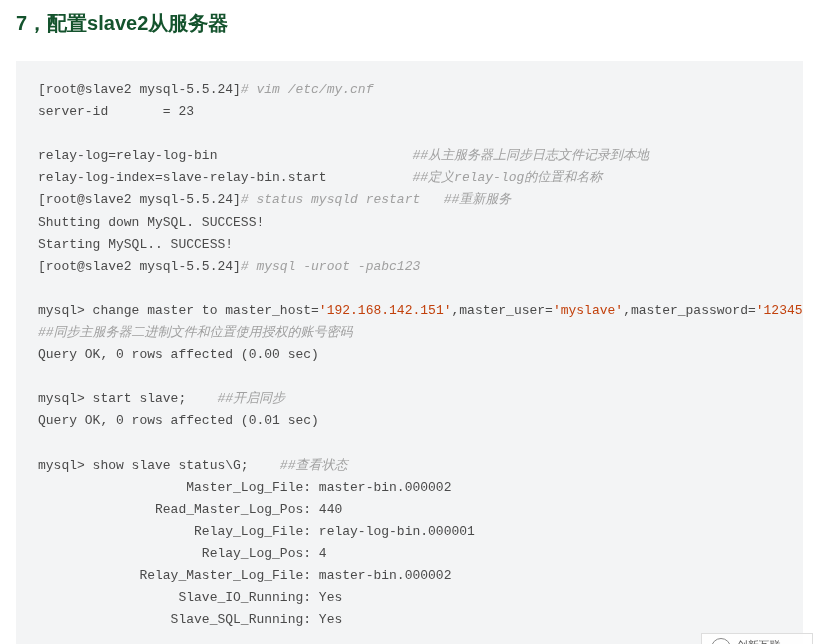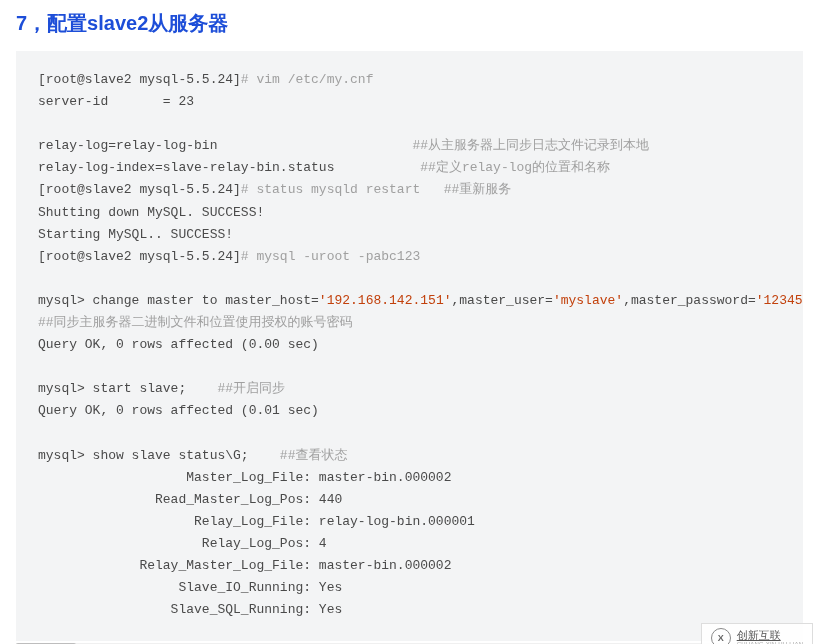--- a/index.html
+++ b/index.html
@@ -11,34 +11,34 @@
     color: #333;
     width: 819px;
   }
   .page {
     padding: 0 16px 0 16px;
     position: relative;
   }
   h2.section-title {
     font-size: 20px;
     font-weight: 700;
-    color: #1d4ed8;
-    margin: 10px 0 14px 0;
+    color: #14532d;
+    margin: 10px 0 24px 0;
   }
   .code-block {
     background: #f3f4f5;
     padding: 18px 22px 20px 22px;
     font-family: Consolas, "Courier New", monospace;
     font-size: 13px;
     line-height: 1.7;
     color: #4a4a4a;
     white-space: pre;
     overflow-x: auto;
   }
-  .cmt { color: #a0a0a0; }
+  .cmt { color: #a0a0a0; font-style: italic; }
   .str { color: #c2410c; }
   .scrollbar-track {
     height: 12px;
     background: #f0f0f0;
     position: relative;
     margin-top: 2px;
   }
   .scrollbar-thumb {
     position: absolute;
     left: 0;
@@ -78,21 +78,21 @@
 </head>
 <body>
 
 <div class="page">
   <h2 class="section-title">7，配置slave2从服务器</h2>
 
   <div class="code-block"><span>[root@slave2 mysql-5.5.24]</span><span class="cmt"># vim /etc/my.cnf</span>
 <span>server-id       = 23</span>
 <span></span>
 <span>relay-log=relay-log-bin</span><span>                         </span><span class="cmt">##从主服务器上同步日志文件记录到本地</span>
-<span>relay-log-index=slave-relay-bin.status</span><span>           </span><span class="cmt">##定义relay-log的位置和名称</span>
+<span>relay-log-index=slave-relay-bin.start</span><span>           </span><span class="cmt">##定义relay-log的位置和名称</span>
 <span>[root@slave2 mysql-5.5.24]</span><span class="cmt"># status mysqld restart   </span><span class="cmt">##重新服务</span>
 <span>Shutting down MySQL. SUCCESS!</span>
 <span>Starting MySQL.. SUCCESS!</span>
 <span>[root@slave2 mysql-5.5.24]</span><span class="cmt"># mysql -uroot -pabc123</span>
 <span></span>
 <span>mysql&gt; change master to master_host=</span><span class="str">'192.168.142.151'</span><span>,master_user=</span><span class="str">'myslave'</span><span>,master_password=</span><span class="str">'123456'</span>
 <span class="cmt">##同步主服务器二进制文件和位置使用授权的账号密码</span>
 <span>Query OK, 0 rows affected (0.00 sec)</span>
 <span></span>
 <span>mysql&gt; start slave;    </span><span class="cmt">##开启同步</span>

